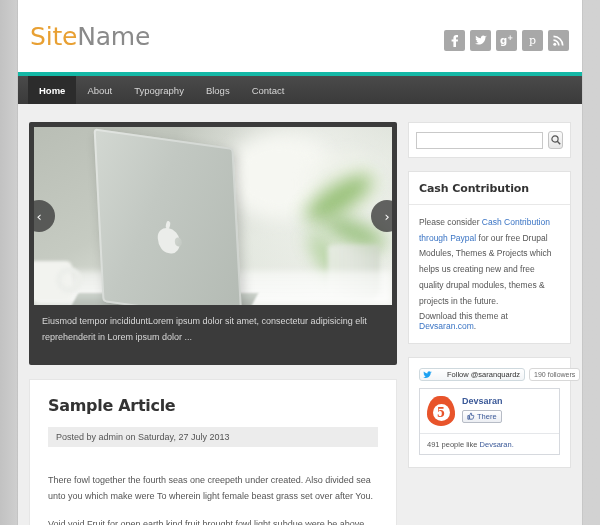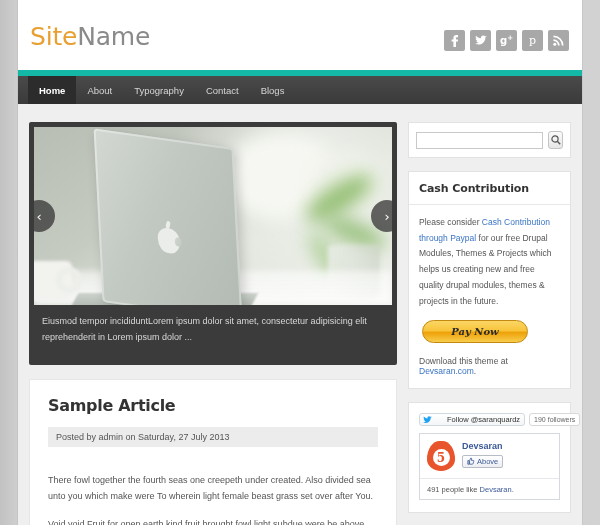--- a/index.html
+++ b/index.html
@@ -26,21 +26,21 @@
     min-height: 525px;
     background: #efefef;
     box-shadow: 0 0 0 1px rgba(0,0,0,0.05);
   }
 
   
   .header {
     height: 76px;
     background: #ffffff;
     position: relative;
-    border-bottom: 6px solid #14b8a6;
+    border-bottom: 4px solid #14b8a6;
     padding-left: 8px;
   }
   .logo {
     position: absolute;
     left: 12px;
     top: 22px;
     font-size: 25px;
     letter-spacing: -0.2px;
     font-family: "DejaVu Sans", sans-serif;
     font-weight: 400;
@@ -445,22 +445,22 @@
             <path fill="none" stroke="#fff" stroke-width="1.7" d="M.5 5.2c2.9 0 5.3 2.4 5.3 5.3M.5 1.3c5 0 9.2 4.1 9.2 9.2"></path>
           </svg>
       </div>
     </div>
   </div>
 
   <div class="nav">
     <div class="nav-item active">Home</div>
     <div class="nav-item">About</div>
     <div class="nav-item">Typography</div>
+    <div class="nav-item">Blogs</div>
     <div class="nav-item">Contact</div>
-    <div class="nav-item">Blogs</div>
   </div>
 
   <div class="content">
 
     <div class="main-col">
 
       <div class="slider">
         <div class="slide-img">
           <div class="slide-scene">
             <div class="s-bg"></div>
@@ -505,21 +505,20 @@
           </svg>
         </div>
       </div>
 
       <div class="block">
         <div class="block-title">Cash Contribution</div>
         <div class="block-body">
           <div class="block-text">
             <span>Please consider </span><a class="link">Cash Contribution through Paypal</a><span> for our free Drupal Modules, Themes &amp; Projects which helps us creating new and free quality drupal modules, themes &amp; projects in the future.</span>
           </div>
-          <div class="paynow">Pay Now</div>
           <div class="dl-text">
             <span>Download this theme at </span><a class="link">Devsaran.com</a><span>.</span>
           </div>
         </div>
       </div>
 
       <div class="block">
         <div class="block-body">
 
           <div class="twitter-row">
@@ -536,21 +535,21 @@
             <div class="fb-head">
               <div class="drupal-logo">
                 <div class="inner">5</div>
               </div>
               <div>
                 <div class="fb-name">Devsaran</div>
                 <div class="fb-like">
                   <svg width="8" height="8" viewBox="0 0 10 10">
                       <path fill="none" stroke="#3b5998" stroke-width="1" d="M1 4.5h1.6V9H1zM3.2 4.5l1.6-3.3c.6 0 1 .4 1 1l-.3 2h2.4c.5 0 .8.5.6 1l-.9 3c-.1.4-.4.8-1 .8h-3.4z"></path>
                     </svg>
-                  <span>Above</span>
+                  <span>There</span>
                 </div>
               </div>
             </div>
             <div class="fb-likecount">
               <span>491</span><span> people like </span><span class="nm">Devsaran.</span>
             </div>
 
           </div>
 
         </div>

